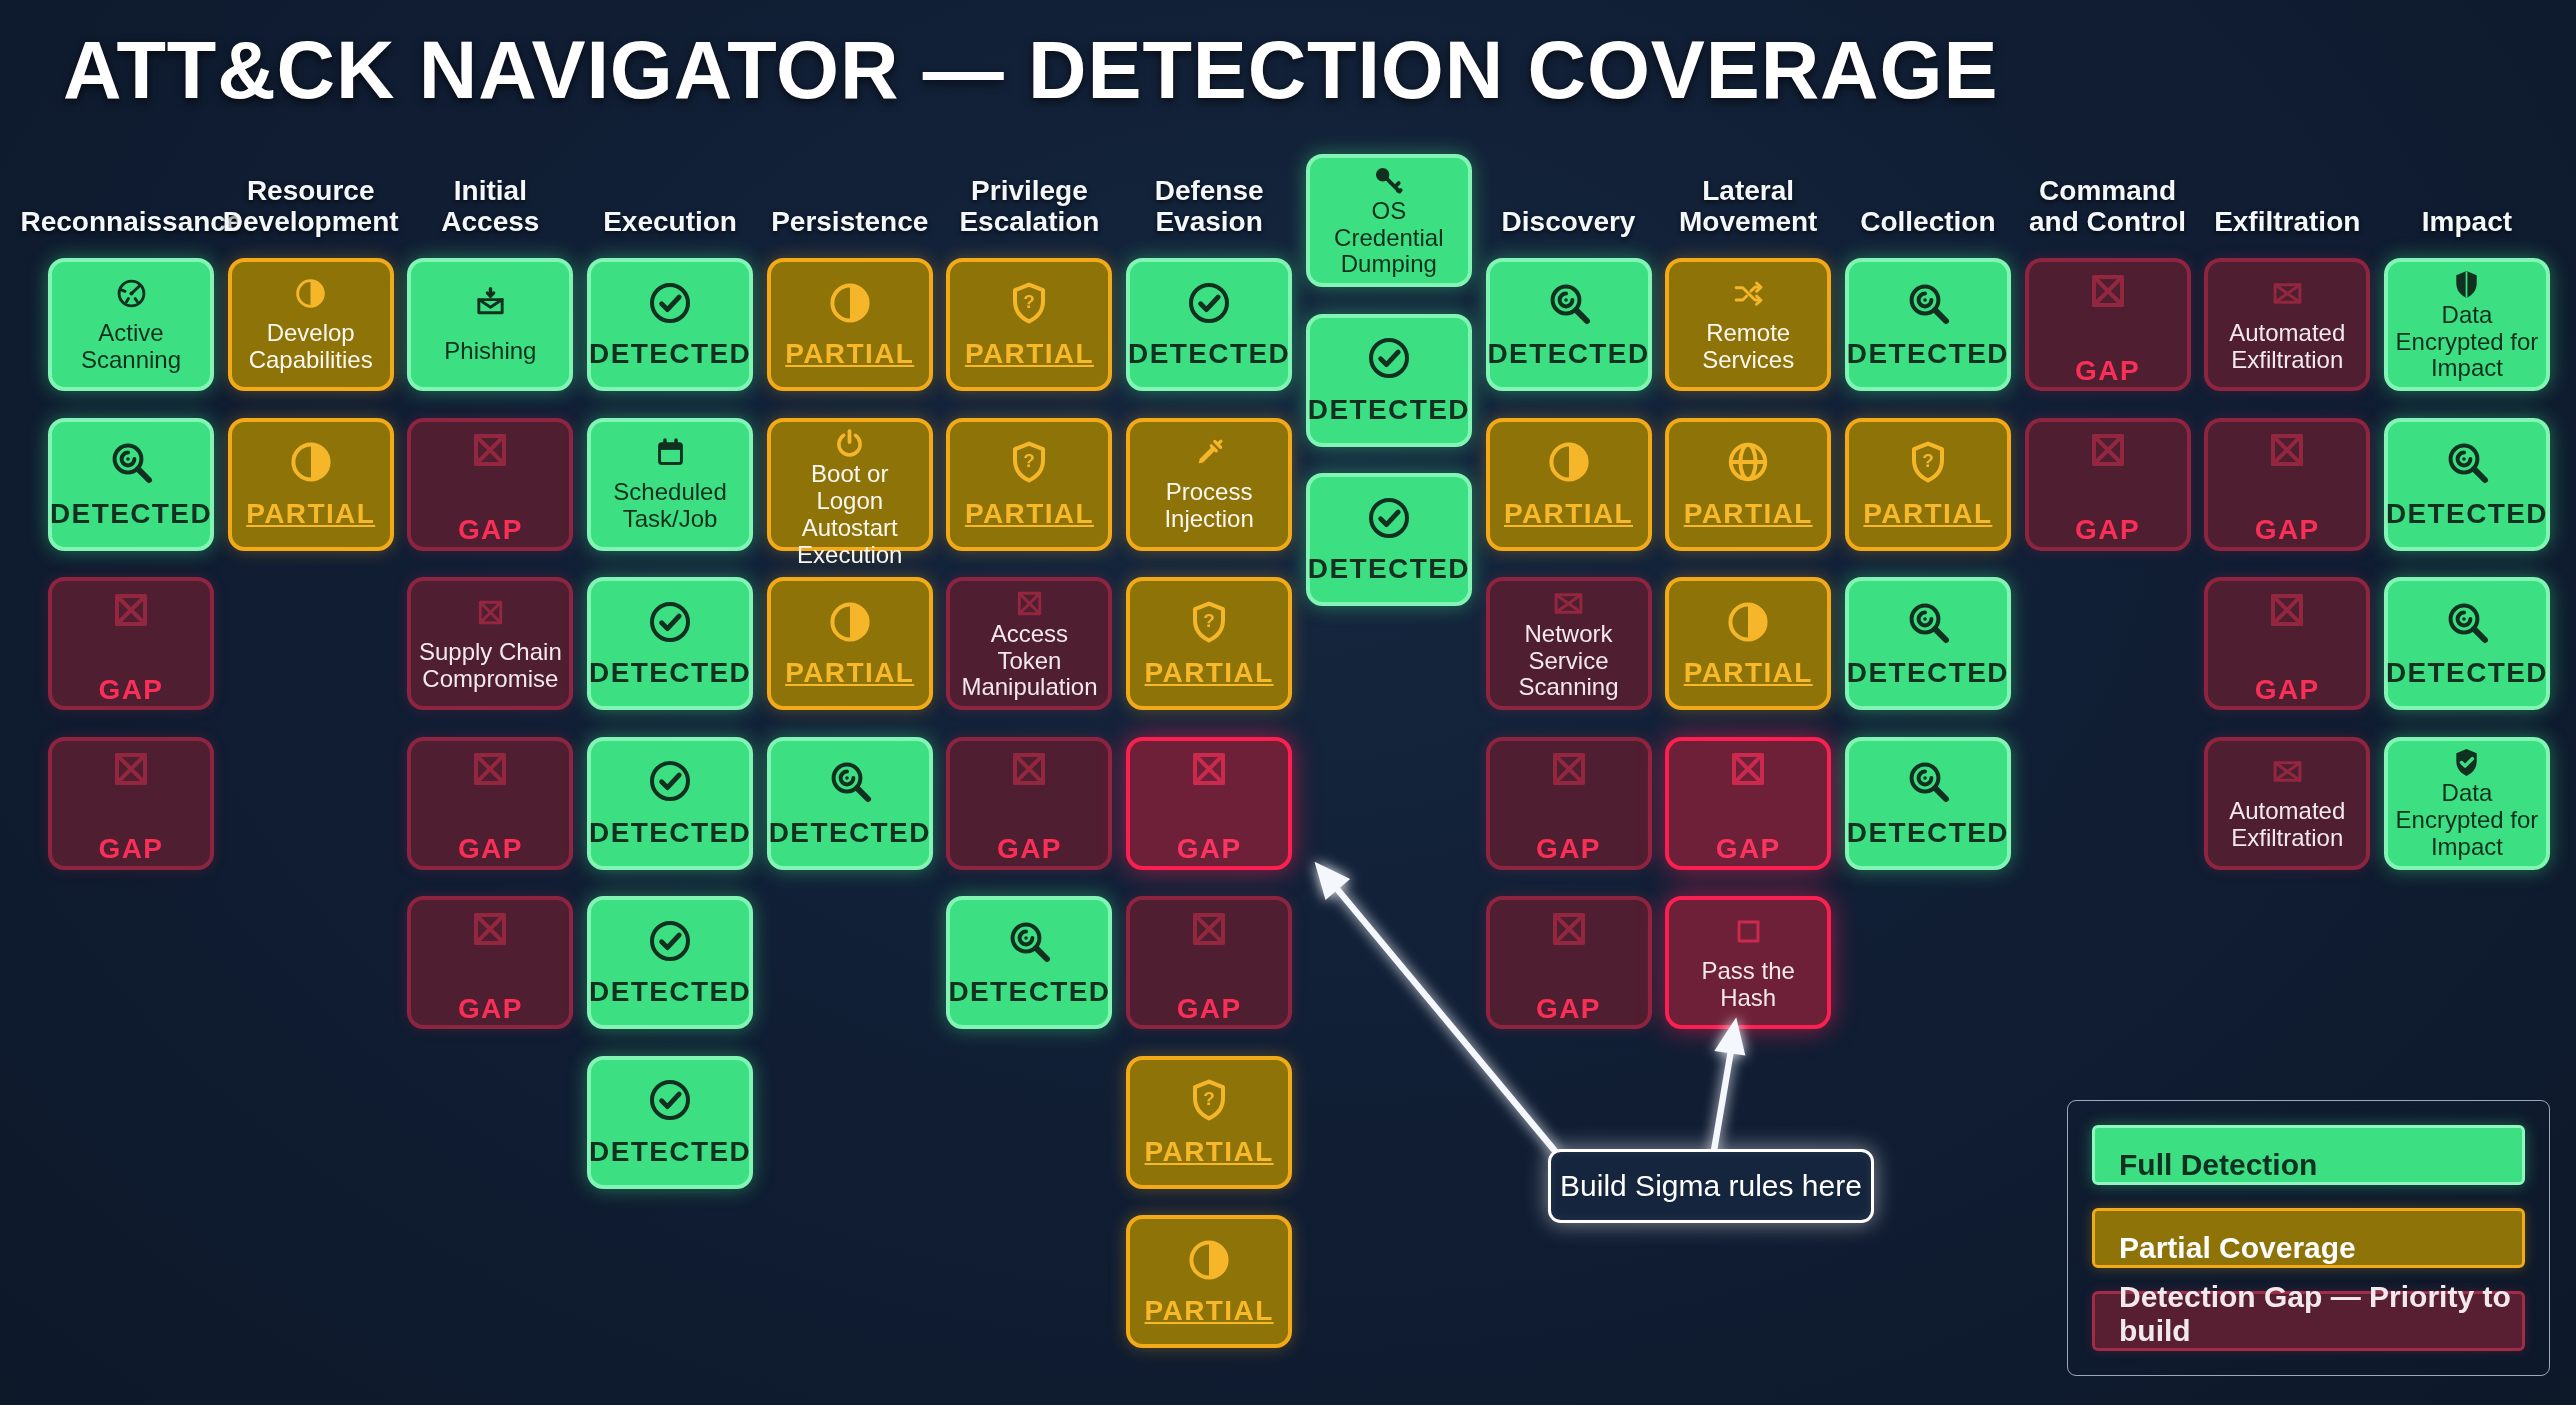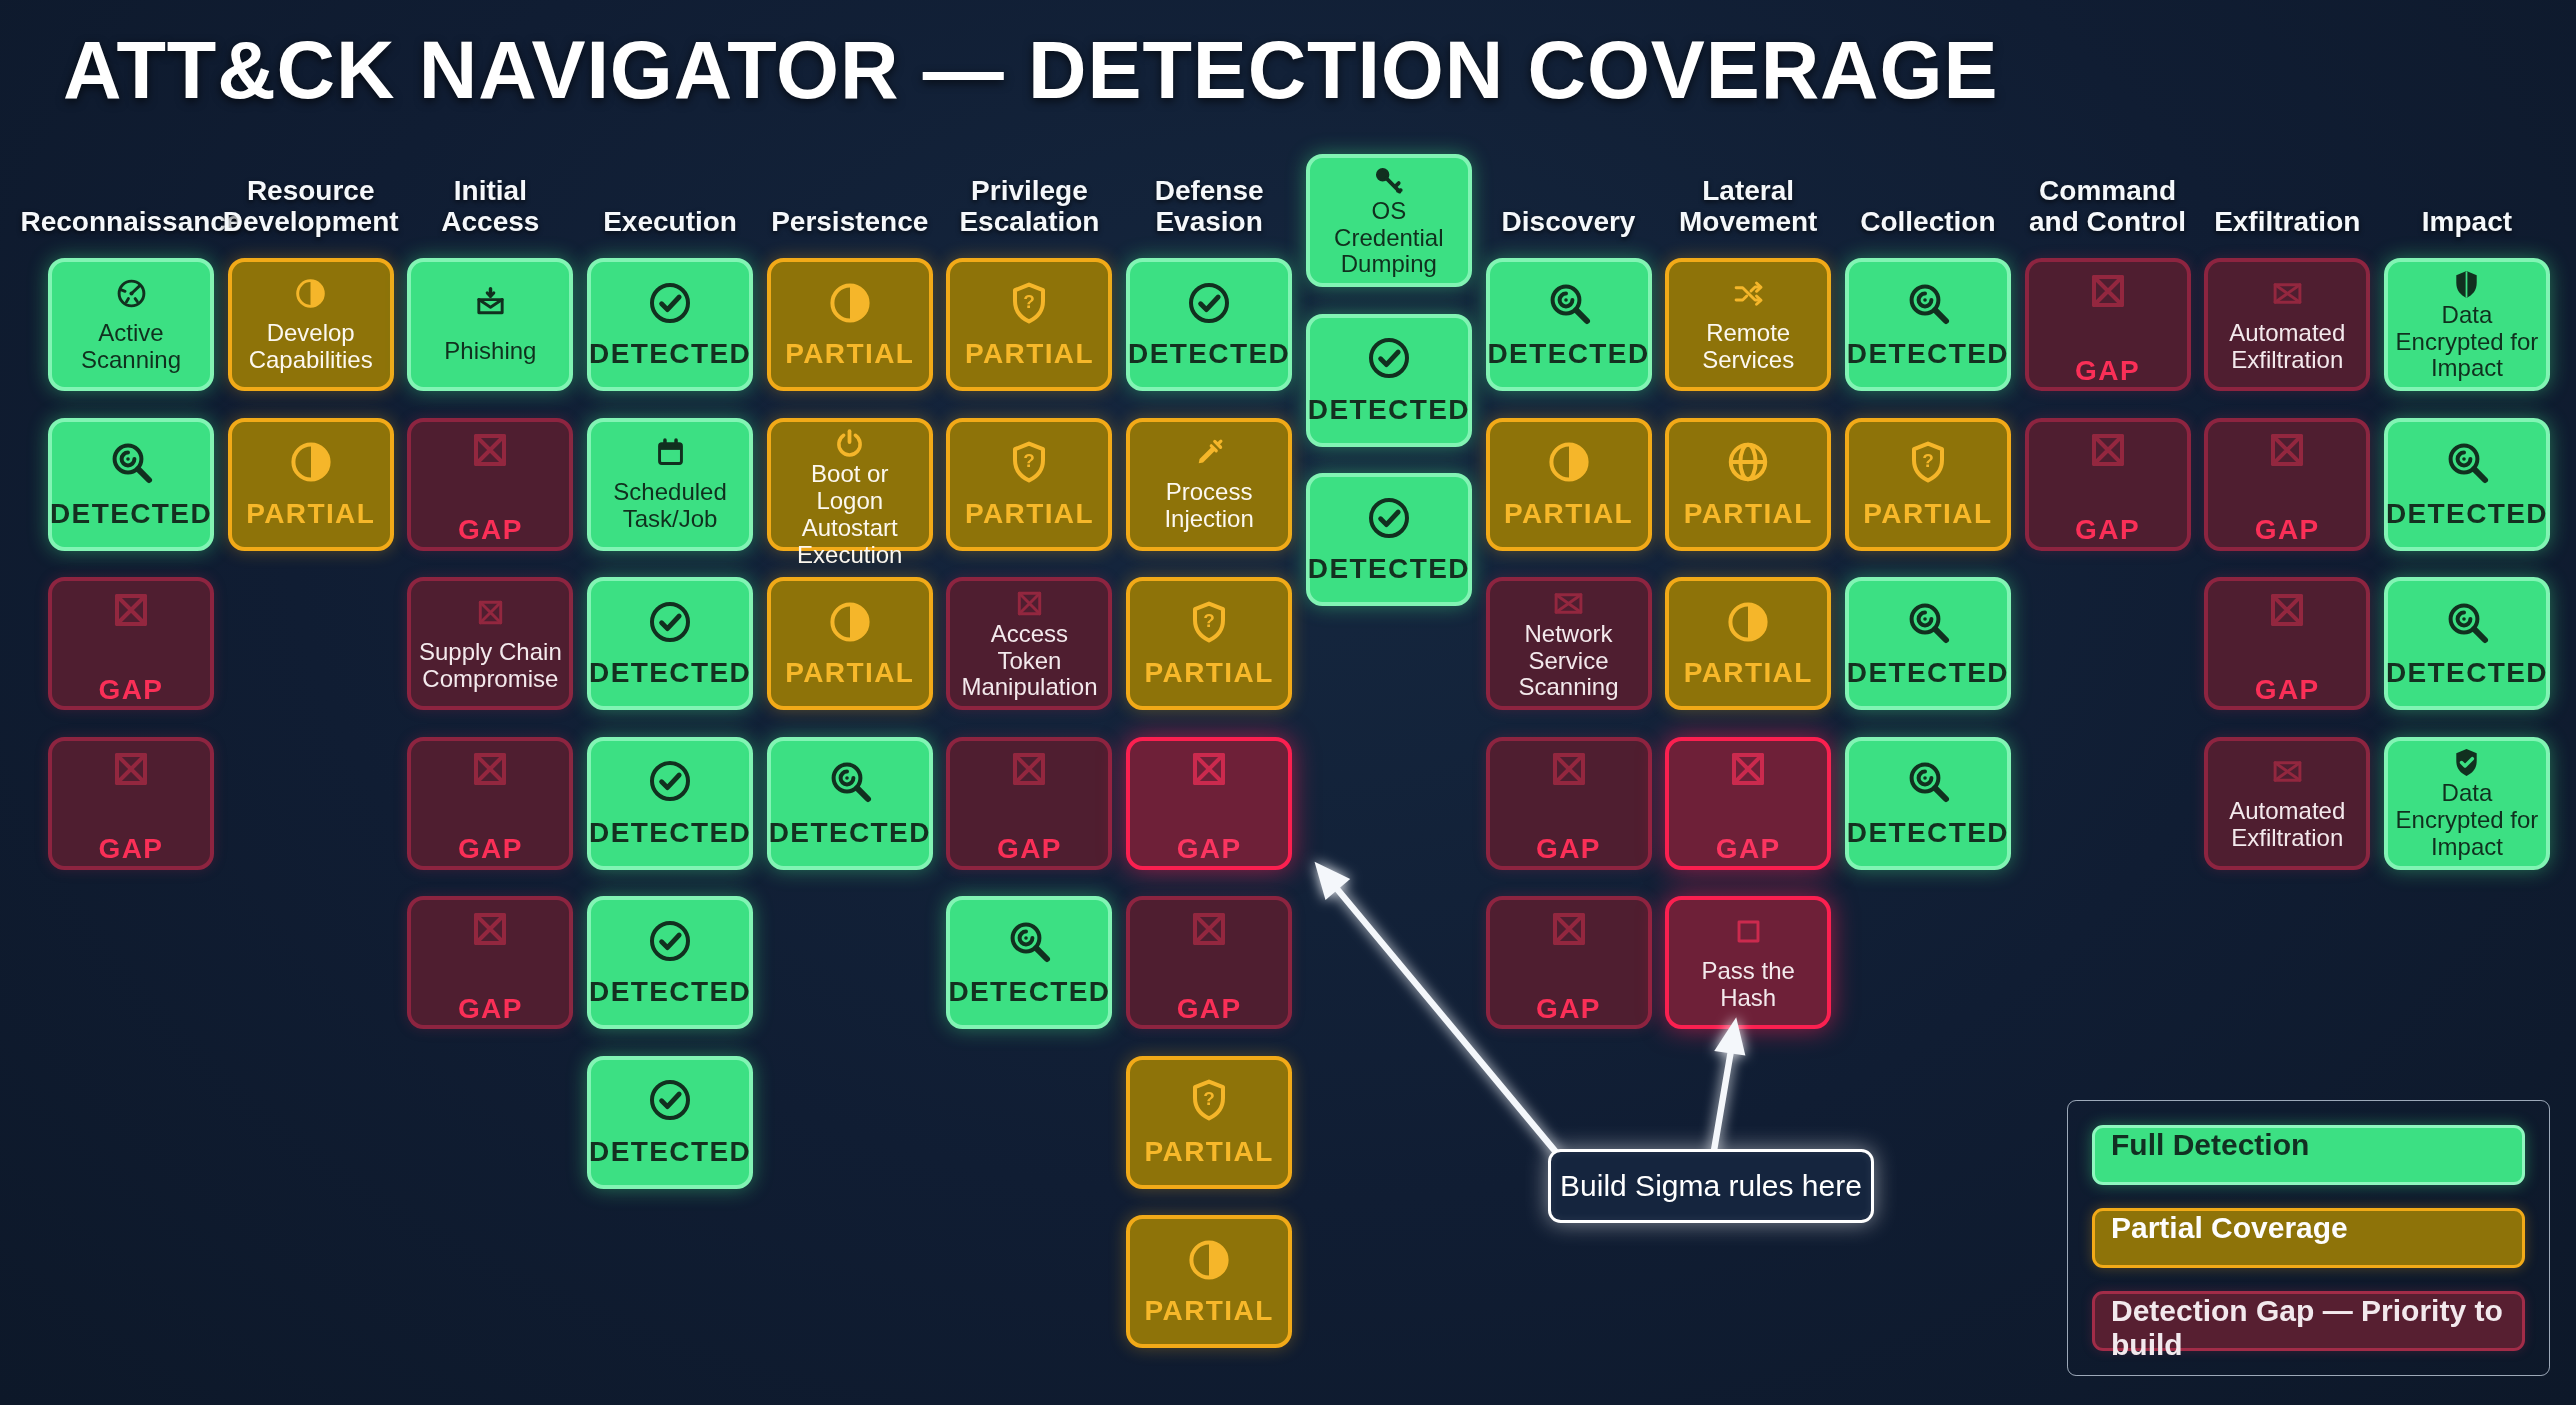--- a/index.html
+++ b/index.html
@@ -20,34 +20,34 @@
   .cell.partial{background:#8e7309;border-color:#f2aa18;box-shadow:0 0 16.5px rgba(240,170,25,.32);}
   .cell.gap{background:#4f1e30;border-color:#8d2440;box-shadow:0 0 12.8px rgba(150,40,70,.3);}
   .cell.hl{background:#6e2038;border-color:#fb2050;box-shadow:0 0 25.6px rgba(250,30,80,.6);}
   .icon{display:flex;align-items:center;justify-content:center;}
   .full .icon{color:#11301f;} .partial .icon{color:#f5b62a;}
   .gap .icon{color:#93273f;} .gap.hl .icon{color:#cb2a4e;}
   .label{display:block;}
   .status-word{font-size:28px;font-weight:700;letter-spacing:1.4px;}
   .name-word{font-size:24px;line-height:1.12;font-weight:400;}
   .full .status-word{color:#143020;} .full .name-word{color:#10301e;}
-  .partial .status-word{color:#f7b82a;} .partial .name-word{color:#fcf8f0;}
+  .partial .status-word{color:#f7b82a;text-decoration:underline;} .partial .name-word{color:#fcf8f0;}
   .gap .status-word{color:#fa2f57;margin-top:40px;} .gap .name-word{color:#f3e9ec;}
   .gap.hl .status-word{color:#fb3560;}
   #annotation-box{position:absolute;left:1548px;top:1149px;width:326px;height:74px;
     border:3.7px solid #ffffff;border-radius:12.8px;background:#15253e;box-sizing:border-box;
     display:flex;align-items:center;justify-content:center;
     box-shadow:0 0 22px rgba(255,255,255,.5), inset 0 0 9.1px rgba(255,255,255,.08);}
   #annotation-box span{color:#ffffff;font-size:30px;font-weight:400;}
   #arrows{position:absolute;left:0;top:0;pointer-events:none;}
   #legend{position:absolute;left:2067px;top:1100px;width:483px;height:276px;box-sizing:border-box;
     border:1.8px solid rgba(205,218,232,.75);border-radius:9.1px;padding:24px;
     display:flex;flex-direction:column;justify-content:space-between;}
-  .pill{height:60px;border:3.7px solid;border-radius:11px;box-sizing:border-box;
-    display:flex;align-items:flex-start;padding-left:16px;font-size:30px;font-weight:700;}
+  .pill{height:60px;border:3.7px solid;border-radius:6px;box-sizing:border-box;
+    display:flex;align-items:flex-end;padding-left:24px;font-size:30px;font-weight:700;}
   .pill.lg-full{background:#3ce083;border-color:#8ff7bf;color:#123022;
     box-shadow:0 0 14.6px rgba(62,224,130,.4);}
   .pill.lg-partial{background:#8e7309;border-color:#f2aa18;color:#fdfdfd;
     box-shadow:0 0 12.8px rgba(240,170,25,.3);}
   .pill.lg-gap{background:#571f31;border-color:#a22c48;color:#f2e9ed;
     box-shadow:0 0 11px rgba(160,44,72,.3);}
 </style>
 </head>
 <body>
 

